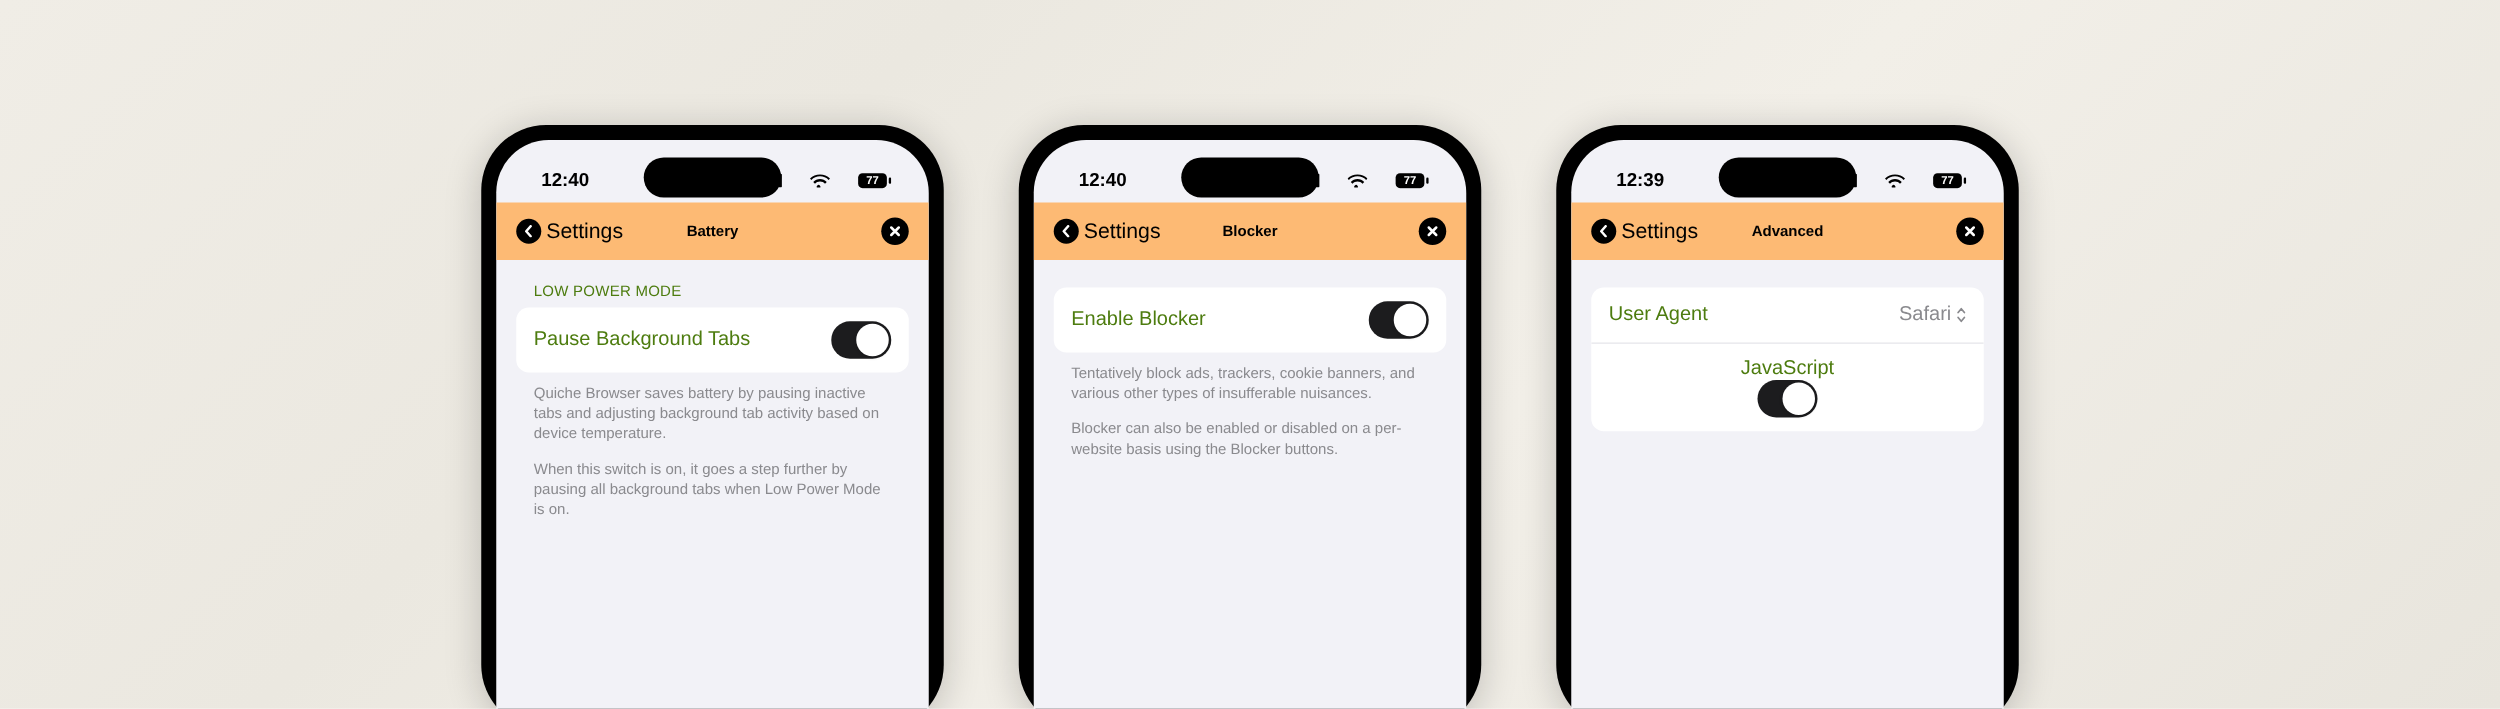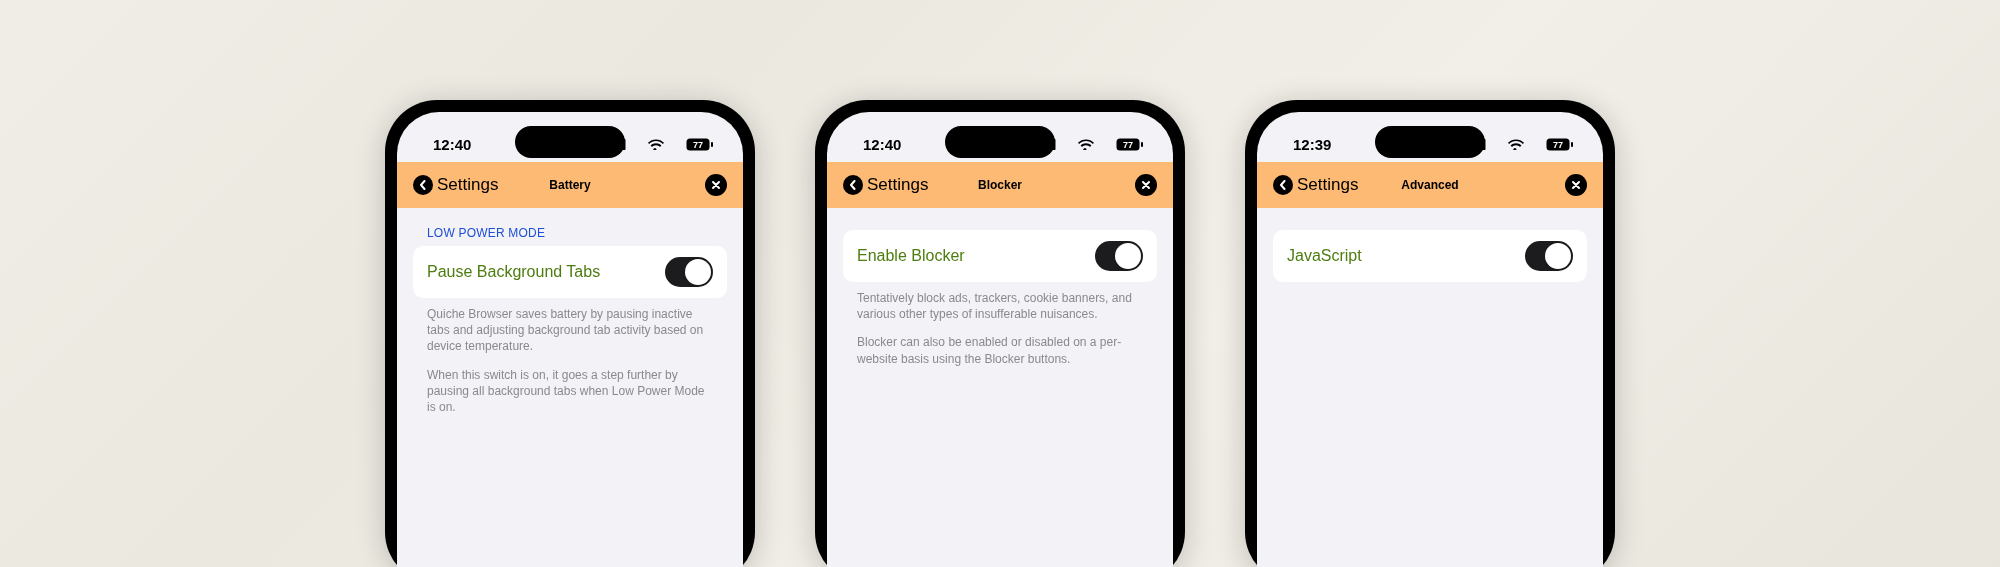--- a/index.html
+++ b/index.html
@@ -102,21 +102,21 @@
     display: flex;
     align-items: center;
     justify-content: center;
     color: #fff;
   }
   .content {
     padding: 0 16px;
   }
   .section-header {
     font-size: 12px;
-    color: #1d4ed8;
+    color: #4d7c0f;
     text-transform: uppercase;
     padding: 18px 14px 6px;
     letter-spacing: 0.2px;
   }
   .card {
     background: #fff;
     border-radius: 10px;
     overflow: hidden;
   }
   .row {
@@ -334,20 +334,29 @@
       <span class="close-btn">
         <svg width="10" height="10" viewBox="0 0 10 10">
             <path d="M2 2l6 6M8 2l-6 6" stroke="#fff" stroke-width="2" stroke-linecap="round"></path>
           </svg>
       </span>
     </div>
     <div class="content">
       <div class="spacer-top"></div>
       <div class="card">
         <div class="row">
+          <span class="row-label">User Agent</span>
+          <span class="row-value">
+            <span>Safari</span>
+            <svg width="8" height="14" viewBox="0 0 8 14">
+                <path d="M1.5 5L4 2l2.5 3M1.5 9L4 12l2.5-3" stroke="#8a8a8e" stroke-width="1.4" fill="none" stroke-linecap="round" stroke-linejoin="round"></path>
+              </svg>
+          </span>
+        </div>
+        <div class="row">
           <span class="row-label">JavaScript</span>
           <div class="toggle on">
               <div class="toggle-knob"></div>
             </div>
         </div>
       </div>
     </div>
   </div>
 </div>
 

